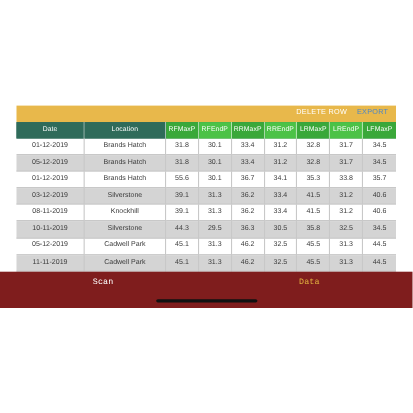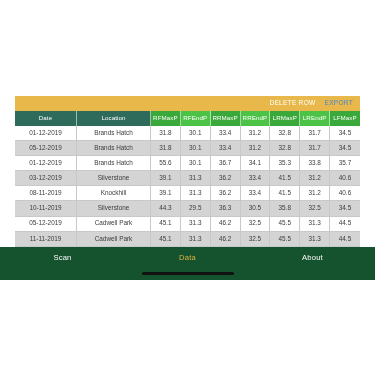--- a/index.html
+++ b/index.html
@@ -113,23 +113,24 @@
   .c-loc      { width: 74px;  flex: 0 0 74px; }
   .c-num      { width: 29.85px; flex: 0 0 29.85px; }
 
   
   .tab-bar {
     position: absolute;
     left: 0;
     bottom: 95px;
     width: 375px;
     height: 33px;
-    background: #14532d;
+    background: #7f1d1d;
     display: flex;
     align-items: flex-start;
+    font-family: Liberation Mono, monospace;
   }
   .tab-item {
     flex: 1 1 0;
     text-align: center;
     font-size: 7.6px;
     color: #ffffff;
     padding-top: 7px;
     cursor: pointer;
     line-height: 1;
     letter-spacing: 0.2px;
@@ -272,17 +273,16 @@
           <div class="data-cell c-num">33.9</div>
           <div class="data-cell c-num">35.7</div>
         </div>
       </div>
 
   </div>
 
   <div class="tab-bar">
     <div class="tab-item">Scan</div>
       <div class="tab-item active">Data</div>
-      <div class="tab-item">About</div>
       <div class="home-indicator"></div>
   </div>
 
 </div>
 
 </body></html>

